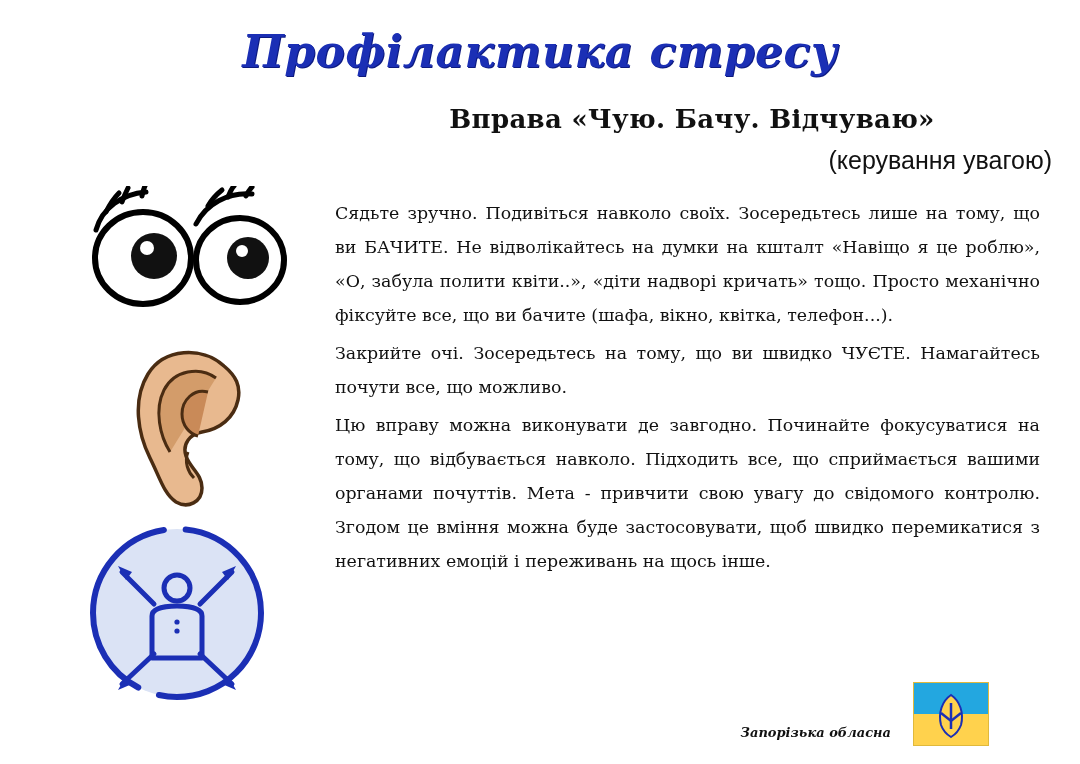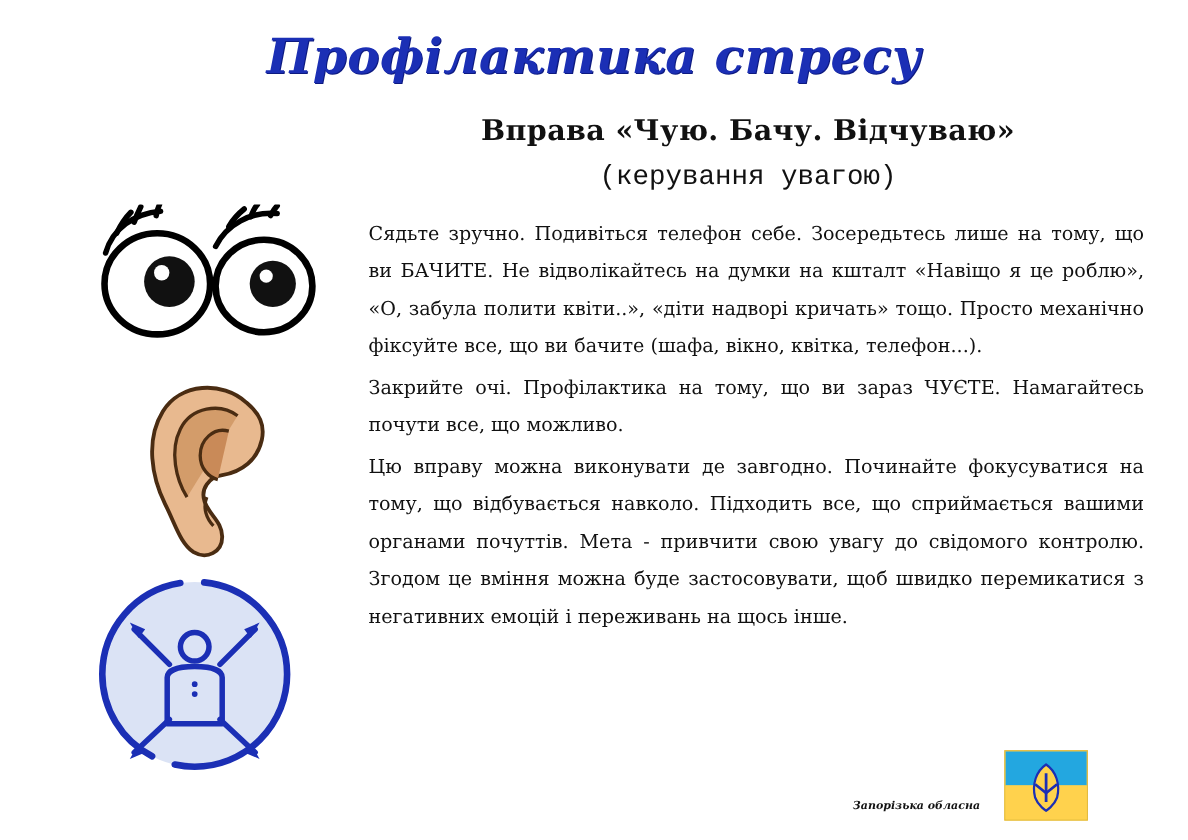--- a/index.html
+++ b/index.html
@@ -34,36 +34,37 @@
     font-size: 44px;
     letter-spacing: 0.5px;
     color: #1b2fb5;
     text-shadow: 1px 1px 0 #0d1a80;
   }
 
   
   .subtitle-wrap {
     position: absolute;
     top: 104px;
-    left: 320px;
+    left: 332px;
     width: 720px;
     text-align: center;
   }
   .subtitle {
     font-family: "DejaVu Serif", serif;
     font-size: 26px;
     font-weight: bold;
     color: #111;
     letter-spacing: 0.3px;
   }
   .subtitle2 {
     margin-top: 12px;
-    font-family: Liberation Mono, monospace;
+    font-family: Liberation Sans, sans-serif;
     font-size: 25px;
     color: #111;
+    text-align: right;
   }
 
   
   .body-text {
     position: absolute;
     top: 196px;
     left: 335px;
     width: 705px;
     font-family: "DejaVu Serif", serif;
     font-size: 17.4px;
@@ -77,21 +78,21 @@
 
   
   .footer {
     position: absolute;
     right: 128px;
     bottom: 22px;
     text-align: center;
     font-family: "DejaVu Serif", serif;
     font-weight: bold;
     font-style: italic;
-    font-size: 10px;
+    font-size: 13px;
     line-height: 19px;
     color: #111;
   }
   .logo {
     position: absolute;
     right: 30px;
     bottom: 18px;
     width: 74px;
     height: 62px;
     background: #ffd24d;
@@ -144,22 +145,22 @@
 <div class="page">
 
   <div class="title">Профілактика стресу</div>
 
   <div class="subtitle-wrap">
     <div class="subtitle">Вправа «Чую. Бачу. Відчуваю»</div>
     <div class="subtitle2">(керування увагою)</div>
   </div>
 
   <div class="body-text">
-    <p>Сядьте зручно. Подивіться телефон себе. Зосередьтесь лише на тому, що ви БАЧИТЕ. Не відволікайтесь на думки на кшталт «Навіщо я це роблю», «О, забула полити квіти..», «діти надворі кричать» тощо. Просто механічно фіксуйте все, що ви бачите (шафа, вікно, квітка, телефон...).</p>
-    <p>Закрийте очі. Профілактика на тому, що ви зараз ЧУЄТЕ. Намагайтесь почути все, що можливо.</p>
+    <p>Сядьте зручно. Подивіться навколо своїх. Зосередьтесь лише на тому, що ви БАЧИТЕ. Не відволікайтесь на думки на кшталт «Навіщо я це роблю», «О, забула полити квіти..», «діти надворі кричать» тощо. Просто механічно фіксуйте все, що ви бачите (шафа, вікно, квітка, телефон...).</p>
+    <p>Закрийте очі. Зосередьтесь на тому, що ви швидко ЧУЄТЕ. Намагайтесь почути все, що можливо.</p>
     <p>Цю вправу можна виконувати де завгодно. Починайте фокусуватися на тому, що відбувається навколо. Підходить все, що сприймається вашими органами почуттів. Мета - привчити свою увагу до свідомого контролю. Згодом це вміння можна буде застосовувати, щоб швидко перемикатися з негативних емоцій і переживань на щось інше.</p>
   </div>
 
   <div class="eyes">
     <svg width="200" height="145" viewBox="0 0 200 145">
 
       <g stroke="#000" stroke-width="5" stroke-linecap="round" fill="none">
         <path d="M8 44 C14 22 34 8 58 6"></path>
         <path d="M18 26 C22 18 26 12 31 7"></path>
         <path d="M34 16 C36 10 38 6 40 2"></path>

